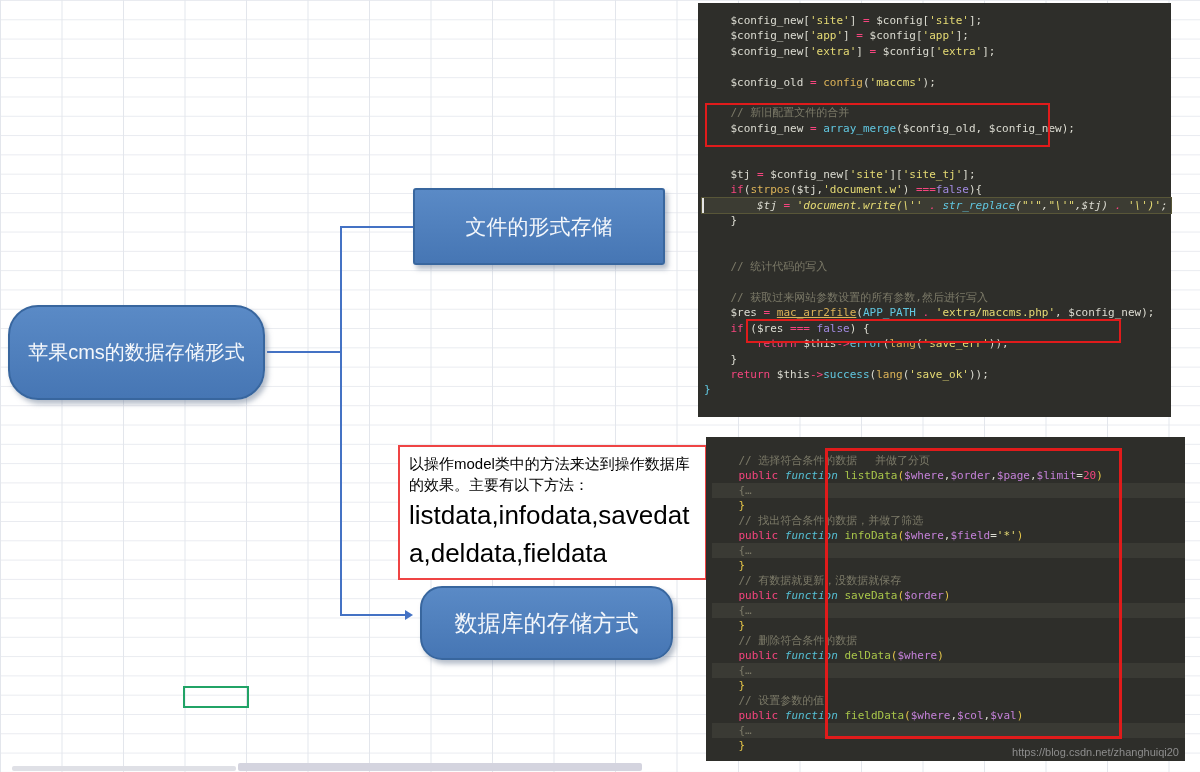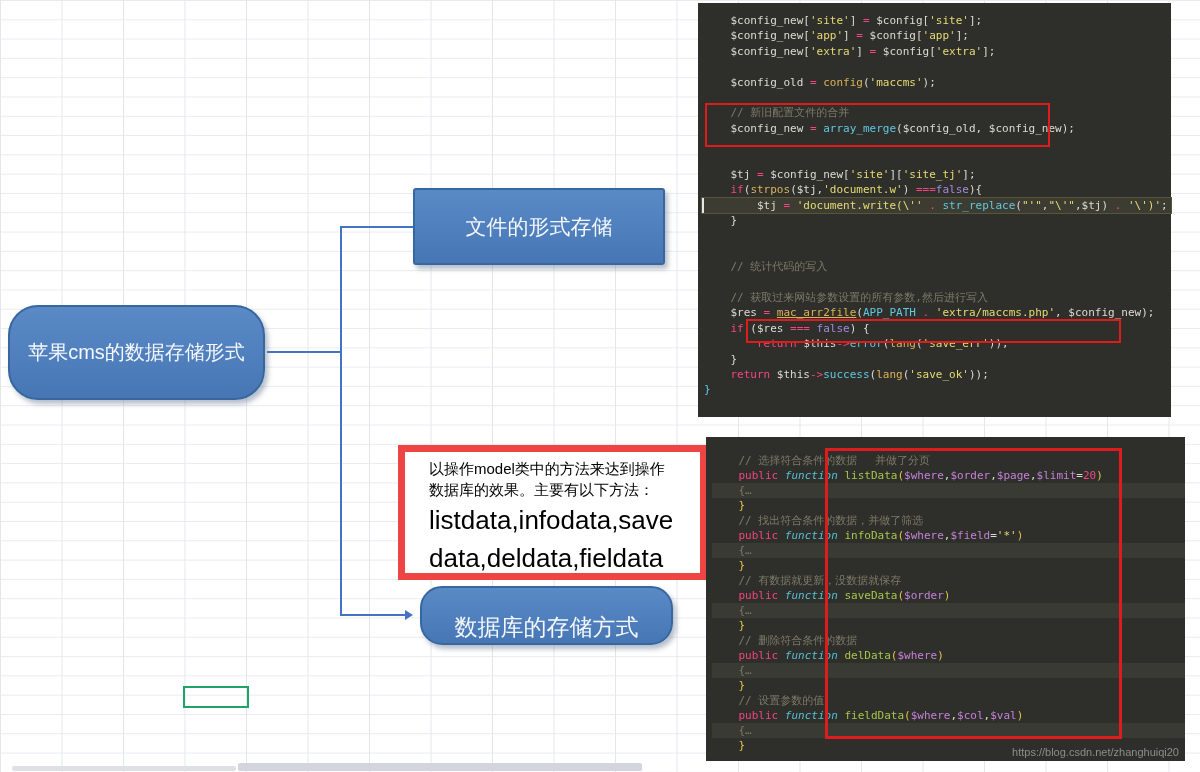--- a/index.html
+++ b/index.html
@@ -17,41 +17,41 @@
 
   .green-cell{position:absolute;left:183px;top:686px;width:62px;height:18px;
     border:2px solid #21a366;background:transparent;}
 
   
   .blue-box{position:absolute;display:flex;align-items:center;justify-content:center;
     background:linear-gradient(#5a8ac6,#4676b4);border:2px solid #38669e;color:#f4f7fb;
     box-shadow:3px 4px 5px rgba(110,125,150,.5);box-sizing:border-box;text-align:center;}
   .box-root{left:8px;top:305px;width:257px;height:95px;border-radius:30px;font-size:20px;}
   .box-file{left:413px;top:188px;width:252px;height:77px;border-radius:3px;font-size:21px;}
-  .box-db{left:420px;top:586px;width:253px;height:59px;border-radius:22px;font-size:23px;align-items:flex-end;}
+  .box-db{left:420px;top:586px;width:253px;height:74px;border-radius:22px;font-size:23px;}
 
   .note-box{position:absolute;left:398px;top:445px;width:309px;height:135px;background:#fff;
-    border:7px solid #ef4444;box-sizing:border-box;padding:7px 24px;color:#000;}
+    border:2px solid #ef4444;box-sizing:border-box;padding:7px 9px;color:#000;}
   .note-small{font-size:15px;line-height:1.38;}
   .note-big{font-size:26px;line-height:1.45;word-break:break-all;margin-top:2px;}
 
   
   .conn{position:absolute;background:#4472c4;}
   .arrow-right{position:absolute;width:0;height:0;
     border-left:8px solid #4472c4;border-top:5px solid transparent;border-bottom:5px solid transparent;}
 
   
   .code-block{position:absolute;background:#2e2e2a;color:#dcdcd2;
     font-family:"DejaVu Sans Mono",monospace;font-size:11px;box-sizing:border-box;}
   .ct{left:698px;top:3px;width:473px;height:414px;padding:10px 0 0 6px;}
   .cb{left:706px;top:437px;width:479px;height:324px;padding:16px 0 0 6px;}
   .code-line{white-space:pre;}
   .ct .code-line{height:15.4px;line-height:15.4px;}
   .cb .code-line{height:15px;line-height:15px;}
-  .ct .hl{background:#3c3c33;outline:1px solid #585638;border-left:2px solid #e5e5e5;margin-left:-2px;}
+  .ct .hl{background:#3c3c33;outline:1px solid #585638;border-left:2px solid #e5e5e5;margin-left:-2px;font-style:italic;}
   .cb .hl{background:#3a3a34;}
 
   .v{color:#dcdcd2}.k{color:#f5457e}.s{color:#e6db74}.c{color:#7c7a68}
   .f{color:#61c7e0}.g{color:#dcb358}.p{color:#a18ae0}.fn{color:#a9c64a}
   .pm{color:#c481d8}.fk{color:#56c1d6;font-style:italic}.b{color:#e3c449}
   .n{color:#f5457e}.ul{text-decoration:underline}
 
   .red-box{position:absolute;border:2px solid #e01b1b;box-sizing:border-box;background:transparent;}
   .red-box-thick{border-width:3px;}
 

